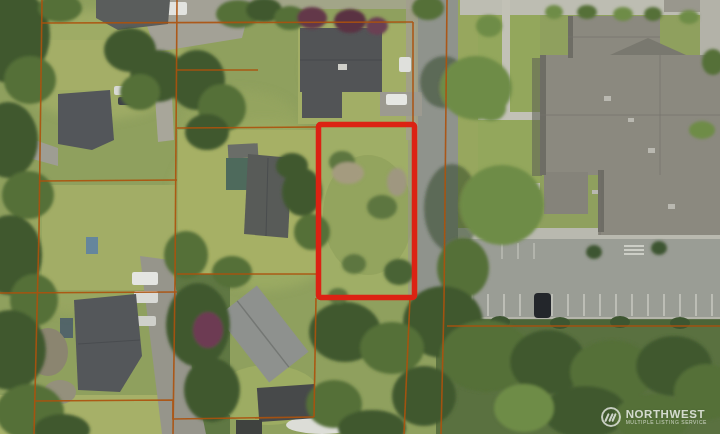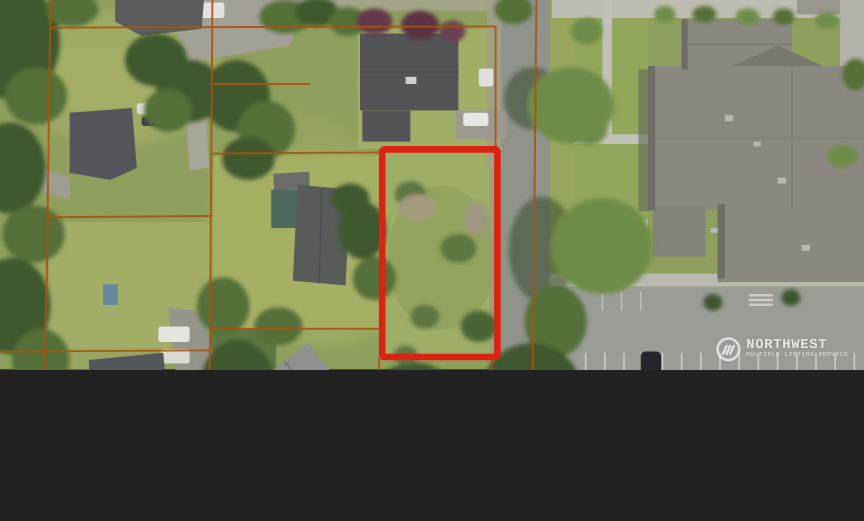--- a/index.html
+++ b/index.html
@@ -1,16 +1,16 @@
 <!DOCTYPE html>
 <html><head>
 <meta charset="utf-8">
 <style>
   html,body{margin:0;padding:0;background:#222;}
-  .stage{position:relative;width:720px;height:308px;overflow:hidden;background:#701a75;font-family:Liberation Mono, monospace;}
+  .stage{position:relative;width:720px;height:434px;overflow:hidden;background:#701a75;font-family:Liberation Sans, sans-serif;}
   .stage svg{position:absolute;left:0;top:0;display:block;}
   .watermark{position:absolute;right:13px;bottom:7px;display:flex;align-items:center;gap:5px;opacity:.82;pointer-events:none;}
   .wm-logo{width:20px;height:20px;border:2px solid rgba(255,255,255,.85);border-radius:50%;display:flex;align-items:center;justify-content:center;gap:1.5px;box-sizing:border-box;}
   .wm-logo .sl{width:1.8px;height:9px;background:rgba(255,255,255,.9);transform:rotate(24deg);border-radius:1px;}
   .wm-text{display:flex;flex-direction:column;line-height:1.05;}
   .wm-brand{font-size:11.5px;font-weight:bold;letter-spacing:.6px;color:rgba(255,255,255,.92);text-shadow:0 0 2px rgba(40,60,40,.35);}
   .wm-tagline{font-size:5px;letter-spacing:.55px;color:rgba(255,255,255,.8);text-transform:uppercase;}
 </style>
 </head>
 <body>

